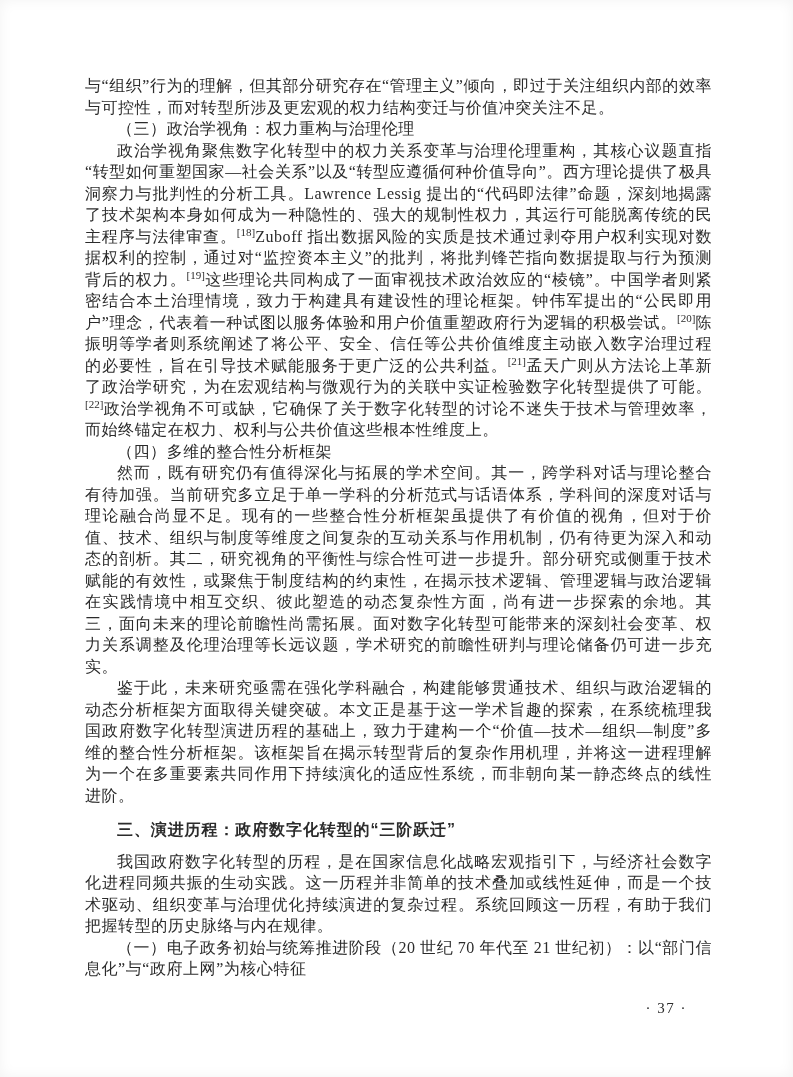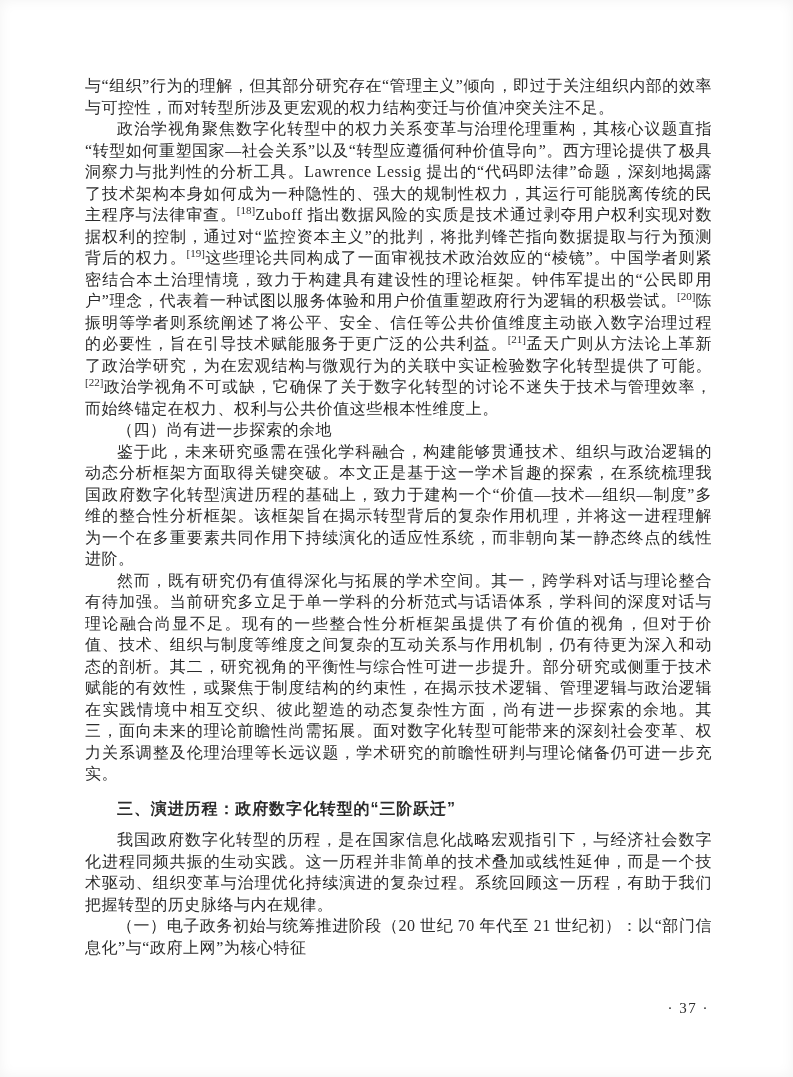--- a/index.html
+++ b/index.html
@@ -38,34 +38,35 @@
     margin:13px 0 10px 0;
   }
   sup.cite{
     font-size:11px;
     line-height:0;
     letter-spacing:0;
     vertical-align:super;
   }
   .page-number{
     position:absolute;
-    top:1000px;right:84px;
+    top:1000px;right:106px;
     color:var(--text-color);
     font-size:15px;
     letter-spacing:1.5px;
   }
 </style>
 </head>
 <body>
 
 <div class="page">
   <div class="text-block" id="text-block">
       <p class="paragraph">与“组织”行为的理解，但其部分研究存在“管理主义”倾向，即过于关注组织内部的效率与可控性，而对转型所涉及更宏观的权力结构变迁与价值冲突关注不足。</p>
+      <p class="subsection-title indent">（三）政治学视角：权力重构与治理伦理</p>
       <p class="paragraph indent">政治学视角聚焦数字化转型中的权力关系变革与治理伦理重构，其核心议题直指“转型如何重塑国家—社会关系”以及“转型应遵循何种价值导向”。西方理论提供了极具洞察力与批判性的分析工具。Lawrence Lessig 提出的“代码即法律”命题，深刻地揭露了技术架构本身如何成为一种隐性的、强大的规制性权力，其运行可能脱离传统的民主程序与法律审查。<sup class="cite">[18]</sup>Zuboff 指出数据风险的实质是技术通过剥夺用户权利实现对数据权利的控制，通过对“监控资本主义”的批判，将批判锋芒指向数据提取与行为预测背后的权力。<sup class="cite">[19]</sup>这些理论共同构成了一面审视技术政治效应的“棱镜”。中国学者则紧密结合本土治理情境，致力于构建具有建设性的理论框架。钟伟军提出的“公民即用户”理念，代表着一种试图以服务体验和用户价值重塑政府行为逻辑的积极尝试。<sup class="cite">[20]</sup>陈振明等学者则系统阐述了将公平、安全、信任等公共价值维度主动嵌入数字治理过程的必要性，旨在引导技术赋能服务于更广泛的公共利益。<sup class="cite">[21]</sup>孟天广则从方法论上革新了政治学研究，为在宏观结构与微观行为的关联中实证检验数字化转型提供了可能。<sup class="cite">[22]</sup>政治学视角不可或缺，它确保了关于数字化转型的讨论不迷失于技术与管理效率，而始终锚定在权力、权利与公共价值这些根本性维度上。</p>
-      <p class="subsection-title indent">（四）尚有进一步探索的余地</p>
+      <p class="subsection-title indent">（四）多维的整合性分析框架</p>
+      <p class="paragraph indent">然而，既有研究仍有值得深化与拓展的学术空间。其一，跨学科对话与理论整合有待加强。当前研究多立足于单一学科的分析范式与话语体系，学科间的深度对话与理论融合尚显不足。现有的一些整合性分析框架虽提供了有价值的视角，但对于价值、技术、组织与制度等维度之间复杂的互动关系与作用机制，仍有待更为深入和动态的剖析。其二，研究视角的平衡性与综合性可进一步提升。部分研究或侧重于技术赋能的有效性，或聚焦于制度结构的约束性，在揭示技术逻辑、管理逻辑与政治逻辑在实践情境中相互交织、彼此塑造的动态复杂性方面，尚有进一步探索的余地。其三，面向未来的理论前瞻性尚需拓展。面对数字化转型可能带来的深刻社会变革、权力关系调整及伦理治理等长远议题，学术研究的前瞻性研判与理论储备仍可进一步充实。</p>
       <p class="paragraph indent">鉴于此，未来研究亟需在强化学科融合，构建能够贯通技术、组织与政治逻辑的动态分析框架方面取得关键突破。本文正是基于这一学术旨趣的探索，在系统梳理我国政府数字化转型演进历程的基础上，致力于建构一个“价值—技术—组织—制度”多维的整合性分析框架。该框架旨在揭示转型背后的复杂作用机理，并将这一进程理解为一个在多重要素共同作用下持续演化的适应性系统，而非朝向某一静态终点的线性进阶。</p>
-      <p class="paragraph indent">然而，既有研究仍有值得深化与拓展的学术空间。其一，跨学科对话与理论整合有待加强。当前研究多立足于单一学科的分析范式与话语体系，学科间的深度对话与理论融合尚显不足。现有的一些整合性分析框架虽提供了有价值的视角，但对于价值、技术、组织与制度等维度之间复杂的互动关系与作用机制，仍有待更为深入和动态的剖析。其二，研究视角的平衡性与综合性可进一步提升。部分研究或侧重于技术赋能的有效性，或聚焦于制度结构的约束性，在揭示技术逻辑、管理逻辑与政治逻辑在实践情境中相互交织、彼此塑造的动态复杂性方面，尚有进一步探索的余地。其三，面向未来的理论前瞻性尚需拓展。面对数字化转型可能带来的深刻社会变革、权力关系调整及伦理治理等长远议题，学术研究的前瞻性研判与理论储备仍可进一步充实。</p>
       <p class="section-heading indent">三、演进历程：政府数字化转型的“三阶跃迁”</p>
       <p class="paragraph indent">我国政府数字化转型的历程，是在国家信息化战略宏观指引下，与经济社会数字化进程同频共振的生动实践。这一历程并非简单的技术叠加或线性延伸，而是一个技术驱动、组织变革与治理优化持续演进的复杂过程。系统回顾这一历程，有助于我们把握转型的历史脉络与内在规律。</p>
       <p class="subsection-title indent">（一）电子政务初始与统筹推进阶段（20 世纪 70 年代至 21 世纪初）：以“部门信息化”与“政府上网”为核心特征</p>
     </div>
   <div class="page-number">· 37 ·</div>
 </div>
 
 </body></html>

